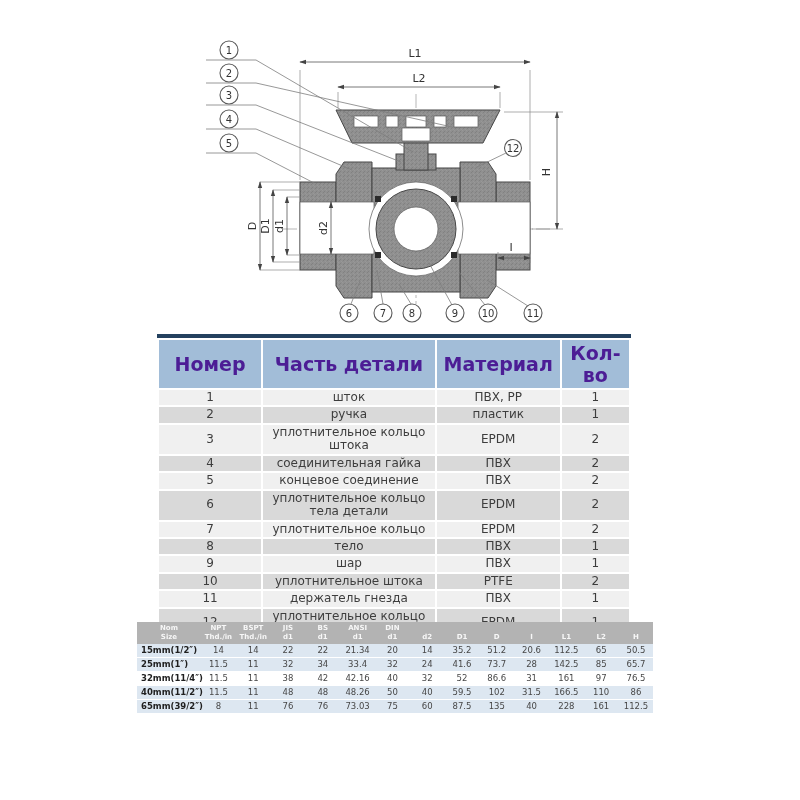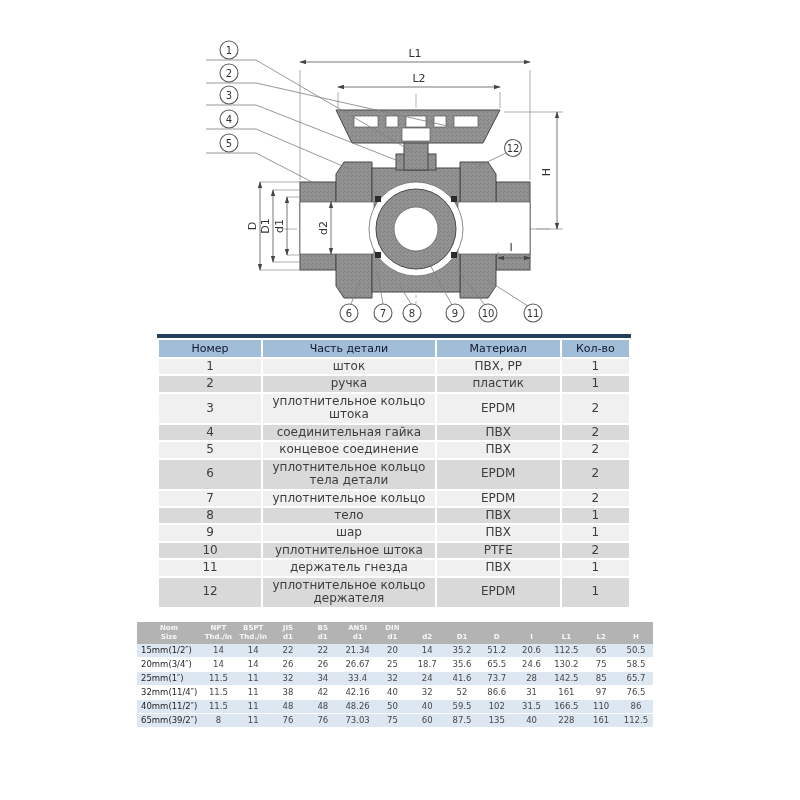--- a/index.html
+++ b/index.html
@@ -20,41 +20,41 @@
   .ctxt{font-size:10px;fill:#333;text-anchor:middle;}
   .cc{fill:#fff;stroke:#5a5a5a;stroke-width:1.1;}
 
   
   .parts-wrap{position:absolute;top:334px;left:157px;width:474px;}
   table.parts{
     width:100%;border-collapse:separate;border-spacing:2px;
     border-top:4px solid #24415f;table-layout:fixed;background:#fff;
   }
   table.parts th{
-    background:#a2bdd8;color:#0f172a;font-weight:normal;font-size:11px;
+    background:#a2bdd8;color:#4c1d95;font-weight:bold;font-size:19px;
     padding:2px 0;text-align:center;
   }
   table.parts td{
     font-size:12px;color:#3d3d3d;text-align:center;padding:1px 3px;line-height:1.12;
   }
   table.parts tr.odd td{background:#f0f0f0;}
   table.parts tr.even td{background:#d9d9d9;}
 
   
   .dim-wrap{position:absolute;top:622px;left:137px;width:516px;}
   table.dims{width:100%;border-collapse:collapse;table-layout:fixed;}
   table.dims th{
     background:#b3b3b3;color:#f7f7f7;font-size:7px;font-weight:bold;
     line-height:1.25;padding:2px 0;text-align:center;vertical-align:bottom;margin-top:43px;
   }
   table.dims td{
     font-size:8.5px;color:#474747;text-align:center;padding:1.5px 0;
     border-bottom:1px solid #ffffff;
   }
-  table.dims td.size{font-weight:normal;color:#1f1f1f;text-align:left;padding-left:4px;}
+  table.dims td.size{font-weight:bold;color:#1f1f1f;text-align:left;padding-left:4px;}
   table.dims tr.odd td{background:#dde7f1;}
   table.dims tr.even td{background:#ffffff;}
 </style>
 </head>
 <body>
 
 <svg class="diagram" width="800" height="335" viewBox="0 0 800 335">
   <defs>
     <pattern id="ht" width="4" height="4" patternUnits="userSpaceOnUse">
       <rect width="4" height="4" fill="#909090"></rect>
@@ -413,36 +413,20 @@
           <td>21.34</td>
           <td>20</td>
           <td>14</td>
           <td>35.2</td>
           <td>51.2</td>
           <td>20.6</td>
           <td>112.5</td>
           <td>65</td>
           <td>50.5</td>
         </tr>
-        <tr class="even">
-          <td class="size">20mm(3/4″)</td>
-          <td>14</td>
-          <td>14</td>
-          <td>26</td>
-          <td>26</td>
-          <td>26.67</td>
-          <td>25</td>
-          <td>18.7</td>
-          <td>35.6</td>
-          <td>65.5</td>
-          <td>24.6</td>
-          <td>130.2</td>
-          <td>75</td>
-          <td>58.5</td>
-        </tr>
         <tr class="odd">
           <td class="size">25mm(1″)</td>
           <td>11.5</td>
           <td>11</td>
           <td>32</td>
           <td>34</td>
           <td>33.4</td>
           <td>32</td>
           <td>24</td>
           <td>41.6</td>

